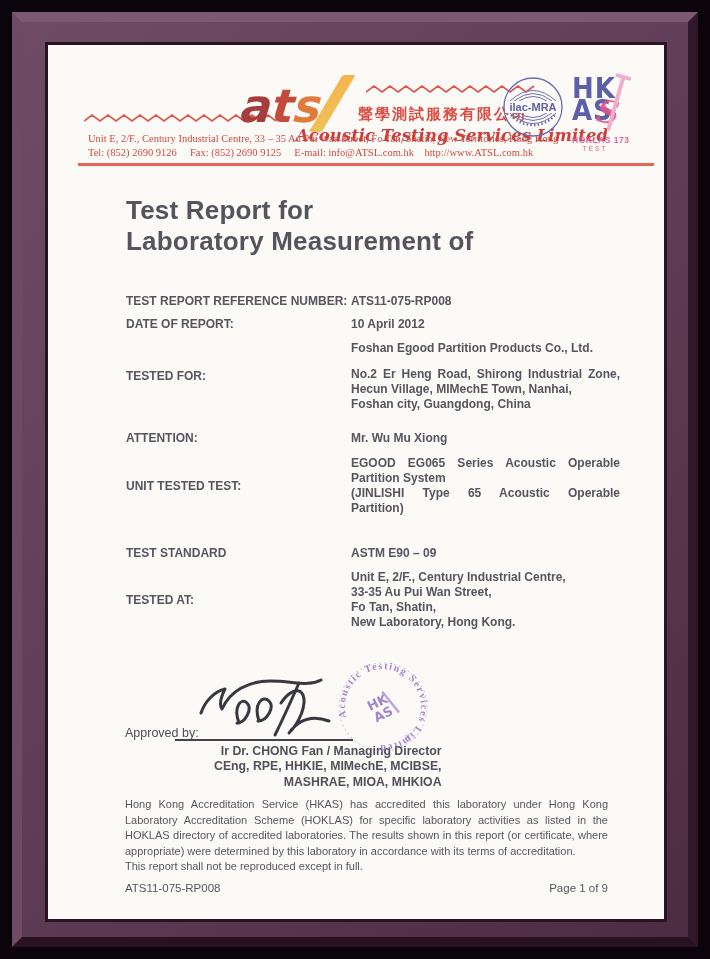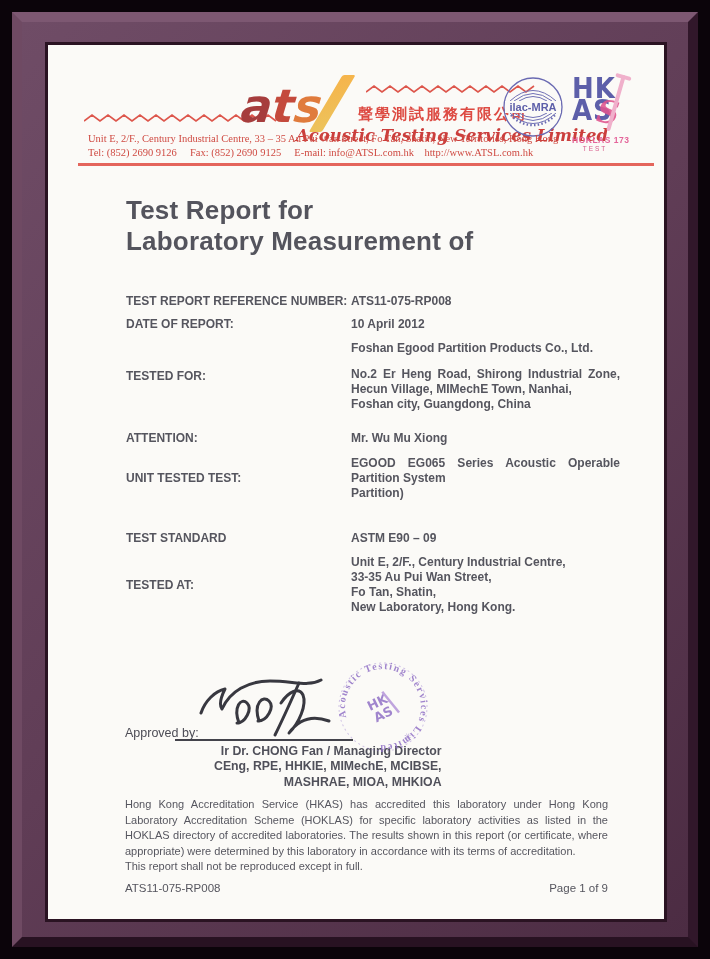--- a/index.html
+++ b/index.html
@@ -149,20 +149,21 @@
         <div class="fvalue">
             <div class="vline">Mr. Wu Mu Xiong</div>
           </div>
       </div>
 
       <div class="frow mb30">
         <div class="flabel">UNIT TESTED TEST:</div>
         <div class="fvalue">
           <div class="vline just">EGOOD EG065 Series Acoustic Operable</div>
           <div class="vline">Partition System</div>
+          <div class="vline just">(JINLISHI Type 65 Acoustic Operable</div>
           <div class="vline">Partition)</div>
         </div>
       </div>
 
       <div class="frow mb9">
         <div class="flabel">TEST STANDARD</div>
         <div class="fvalue">
             <div class="vline">ASTM E90 – 09</div>
           </div>
       </div>

